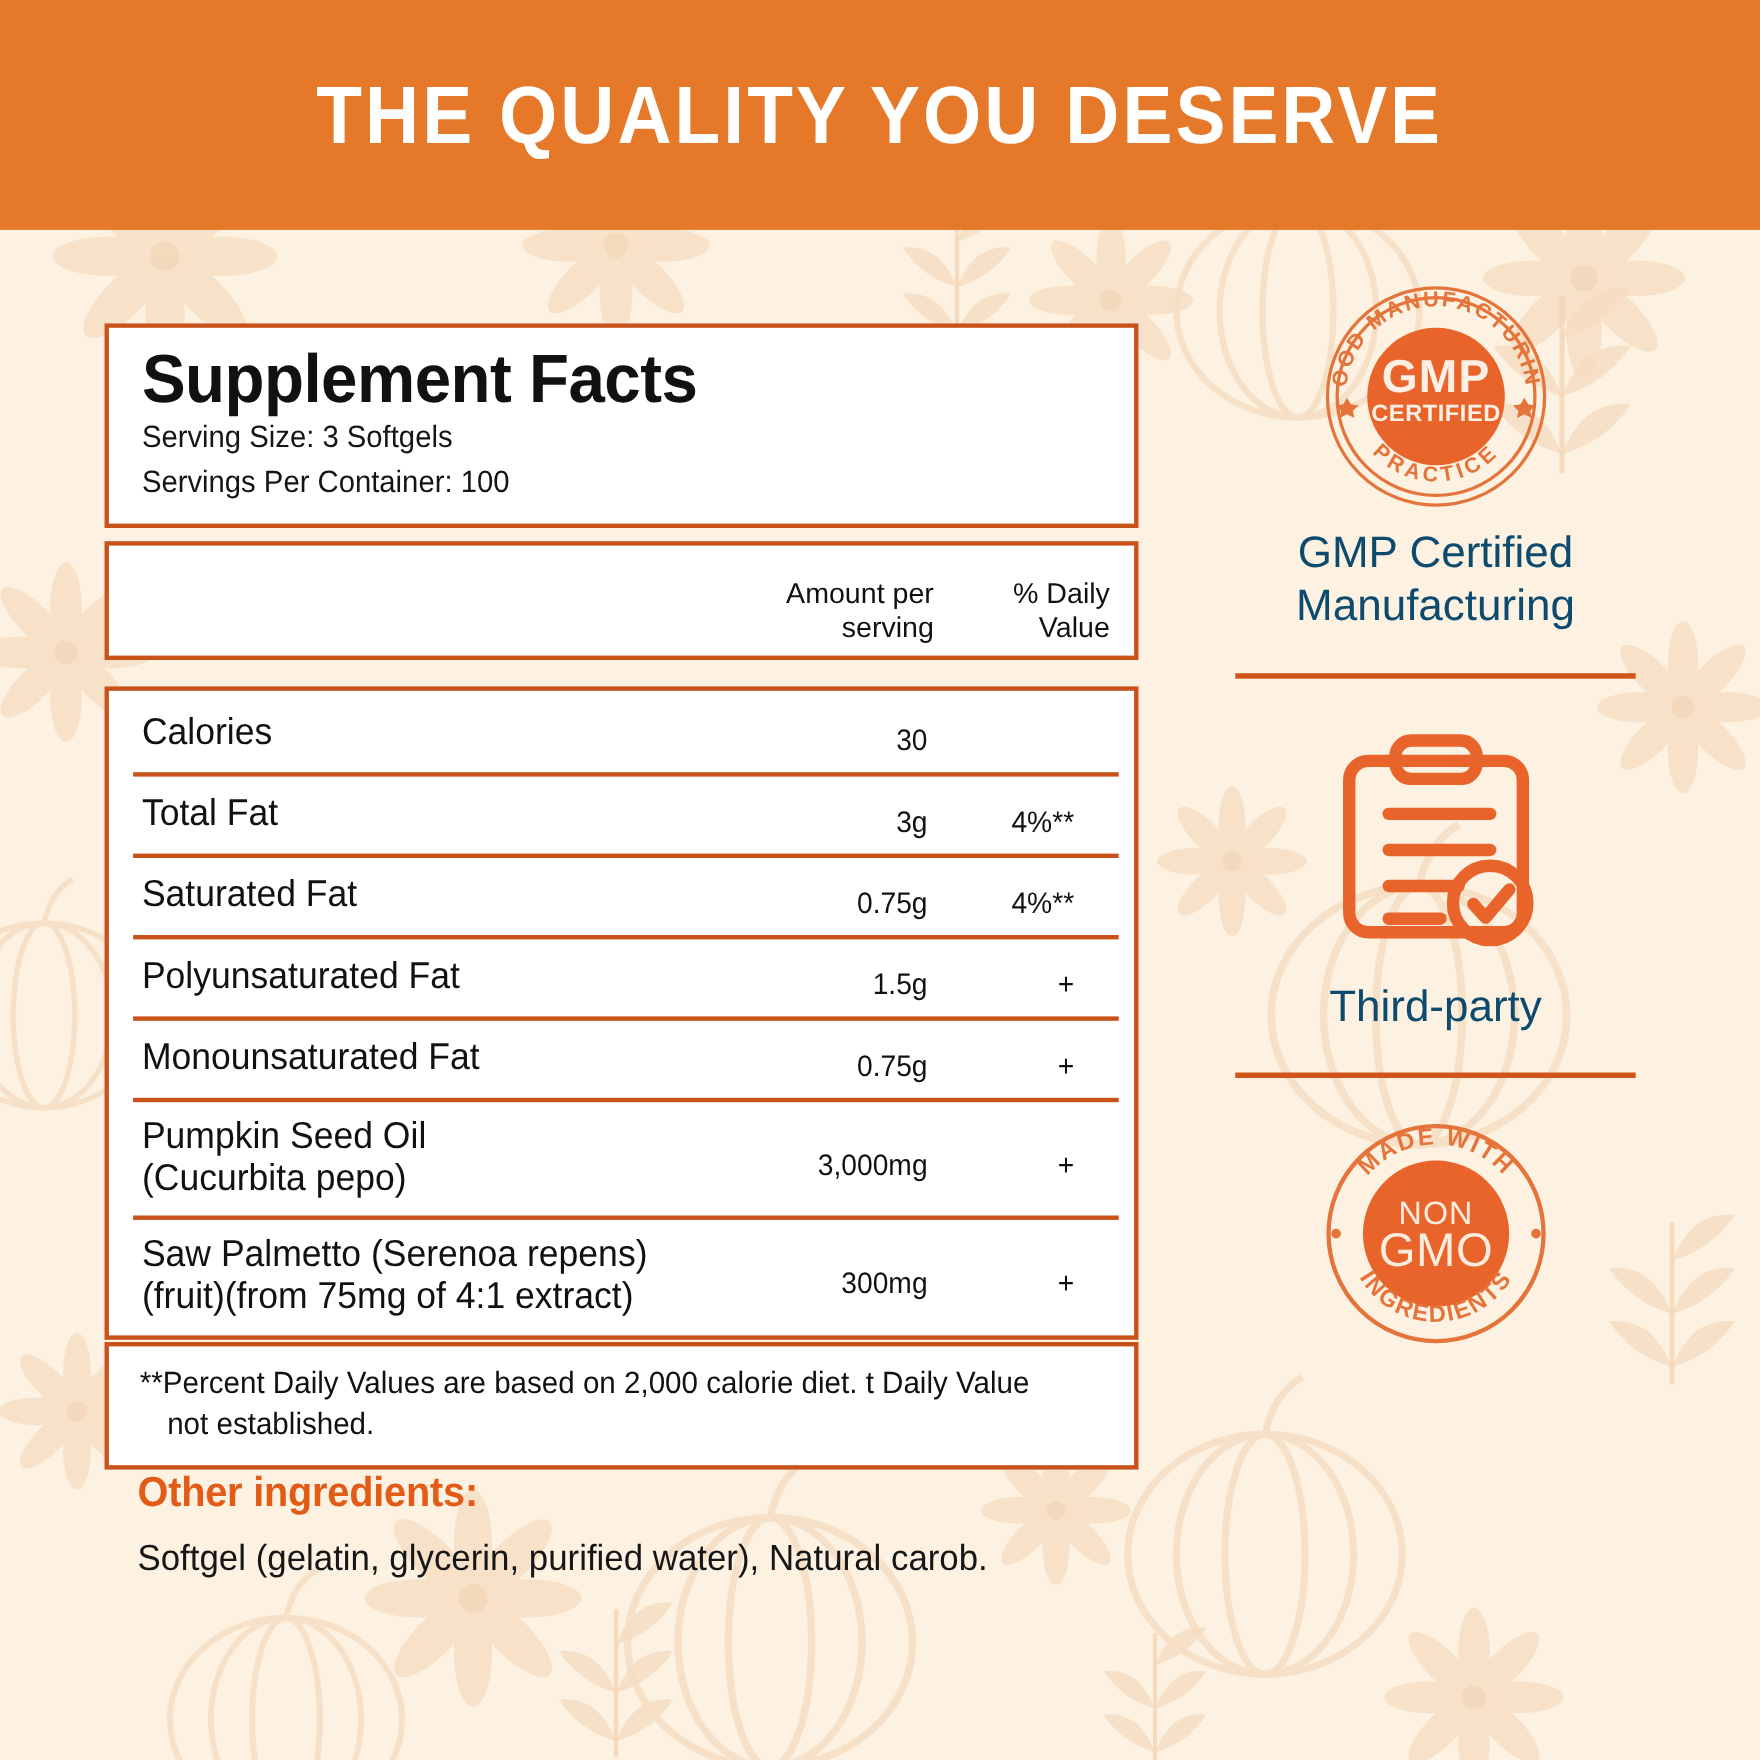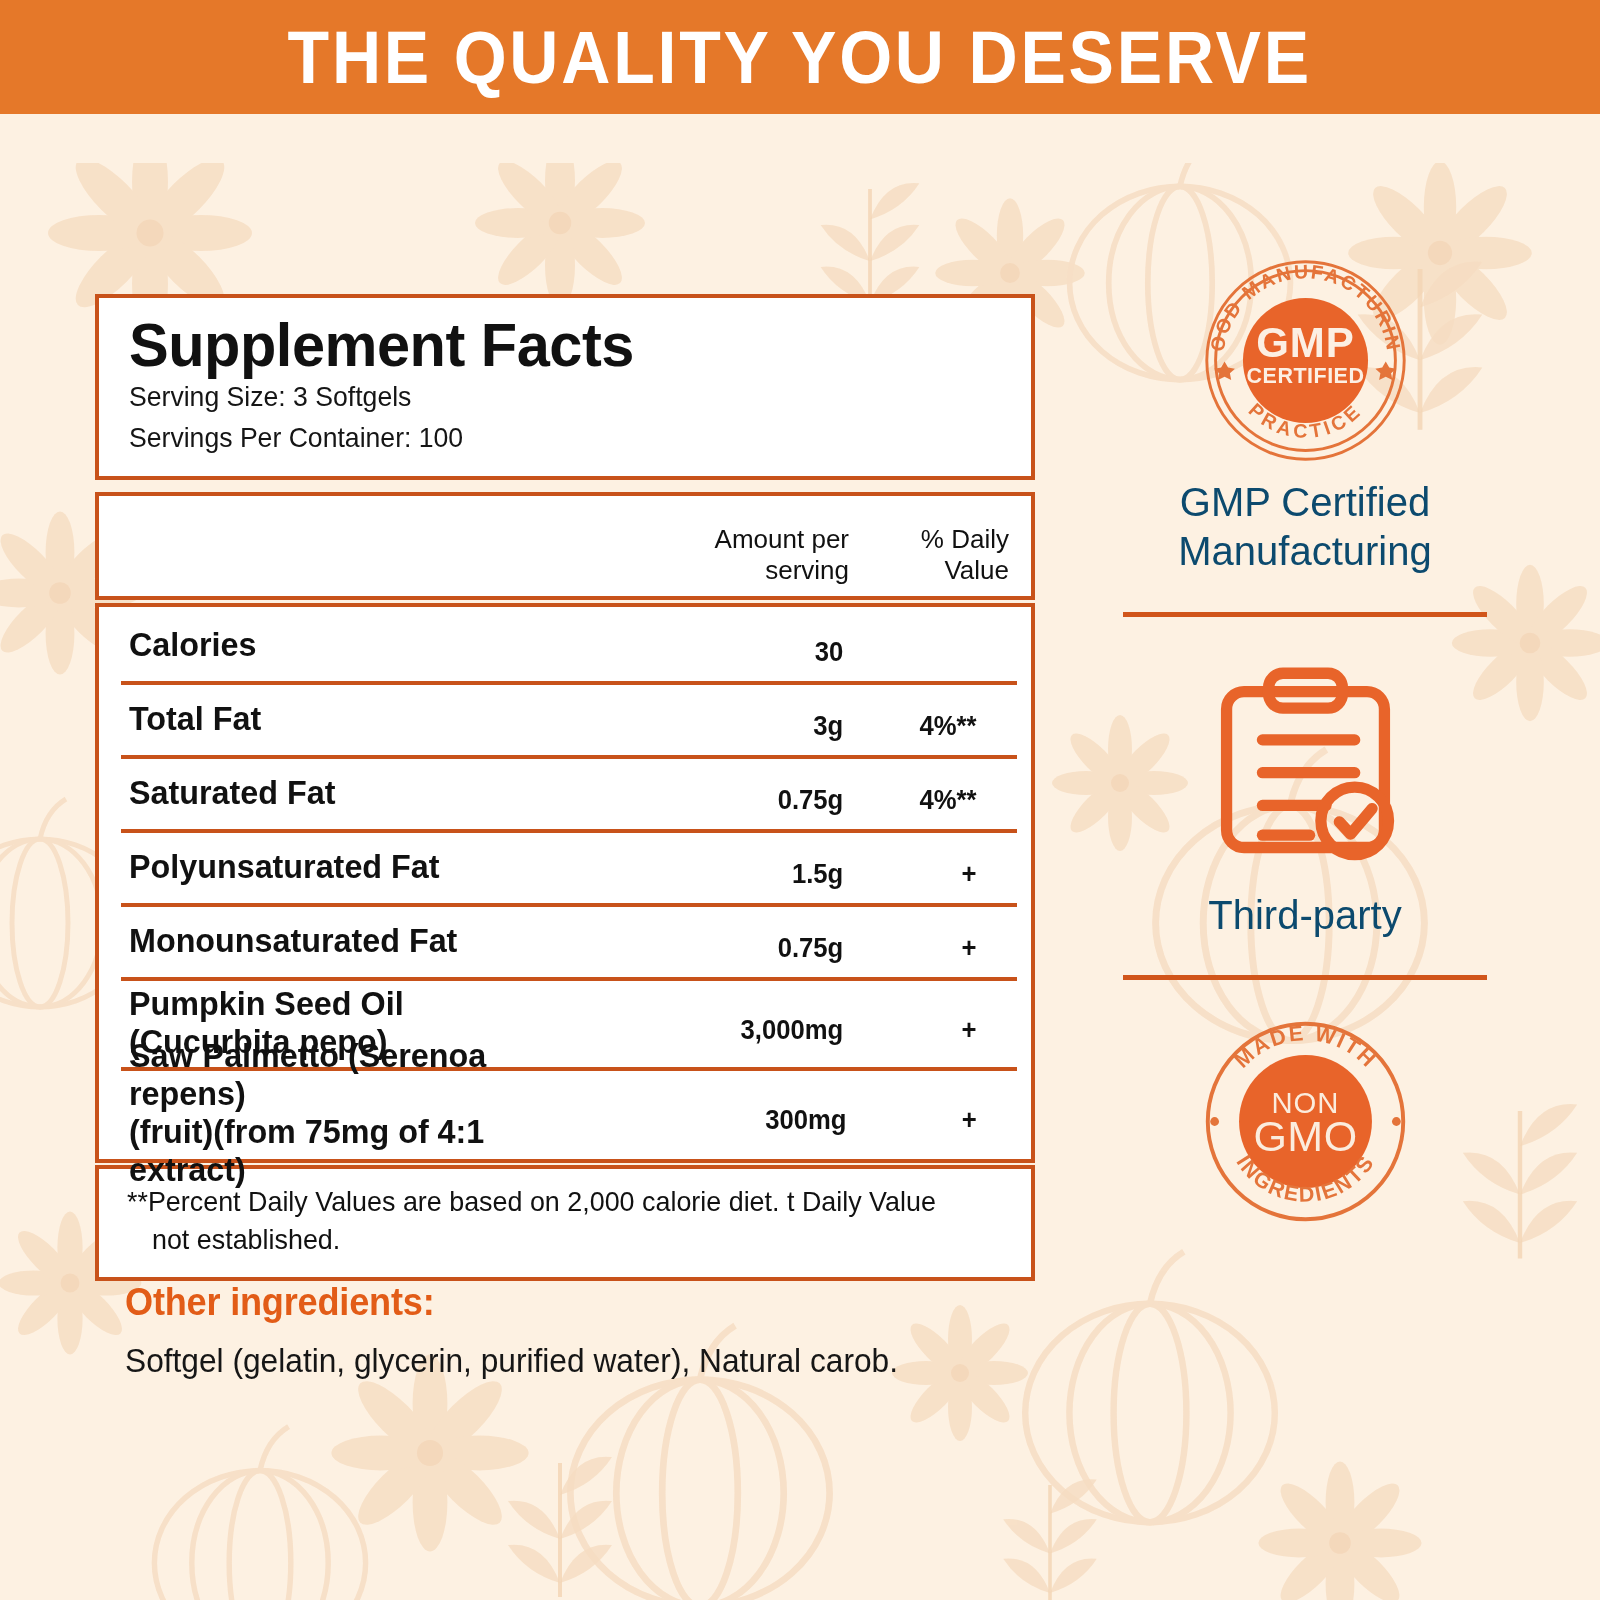--- a/index.html
+++ b/index.html
@@ -24,21 +24,21 @@
     background-color: #FDF1E2;
     overflow: hidden;
     z-index: 0;
   }
   .bg-pattern svg { display:block; width:100%; height:100%; }
 
   
   .banner {
     position: absolute;
     left: 0; top: 0;
-    width: 1600px; height: 114px;
+    width: 1600px; height: 209px;
     background: #E57829;
     display: flex;
     align-items: center;
     justify-content: center;
     z-index: 3;
   }
   .banner-title {
     color: #FFFFFF;
     font-family: "Liberation Sans Narrow", "Liberation Sans", sans-serif;
     font-weight: bold;
@@ -104,21 +104,21 @@
     font-family: "Liberation Sans", sans-serif;
     font-size: 26px;
     color: #111111;
     line-height: 1.18;
     text-align: right;
   }
   .colhead.amount { width: 230px; }
   .colhead.dv     { width: 160px; margin-top: 33px; }
 
   
-  .box-rows { margin-top: 3px; padding: 0 0 2px 0; font-weight: bold; }
+  .box-rows { margin-top: 24px; padding: 0 0 2px 0; }
 
   .row {
     display: flex;
     align-items: center;
     padding: 0 22px 0 30px;
     position: relative;
   }
   .row + .row::before {
     content: "";
     position: absolute;
@@ -150,21 +150,21 @@
     width: 160px;
     text-align: right;
     padding-right: 30px;
     font-family: "Liberation Sans Narrow", "Liberation Sans", sans-serif;
     font-size: 27px;
     color: #111111;
     padding-top: 16px;
     transform: scaleX(0.95);
   }
   .row.single { height: 74px; }
-  .row.tall   { height: 90px; }
+  .row.tall   { height: 107px; }
 
   
   .box-note {
     margin-top: 2px;
     padding: 14px 26px 18px 28px;
   }
   .note-text {
     font-family: "Liberation Sans Narrow", "Liberation Sans", sans-serif;
     font-size: 28px;
     color: #111111;

